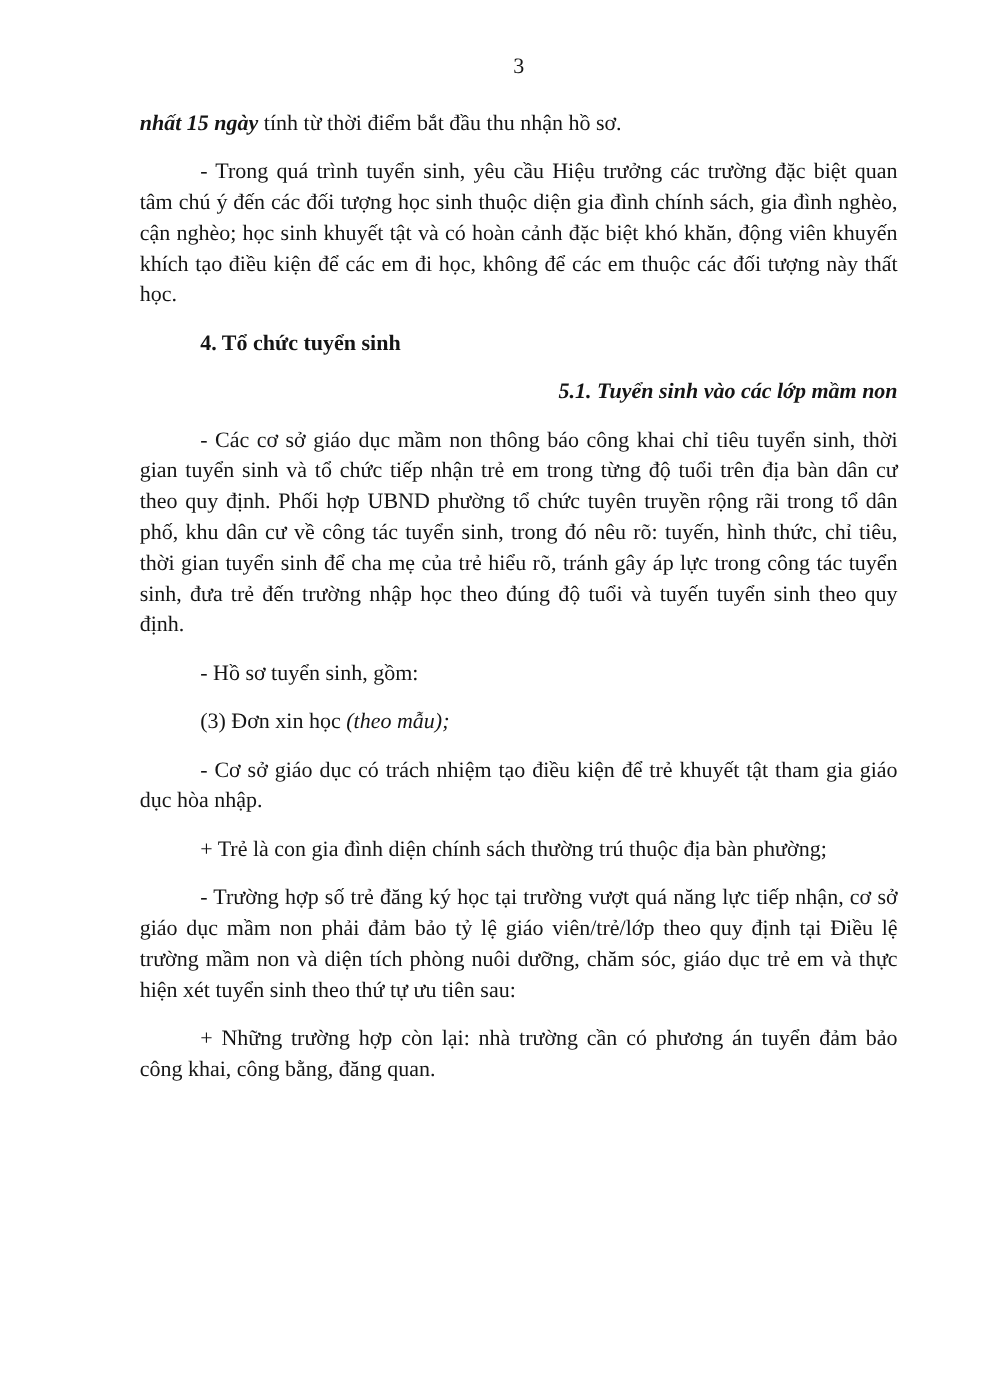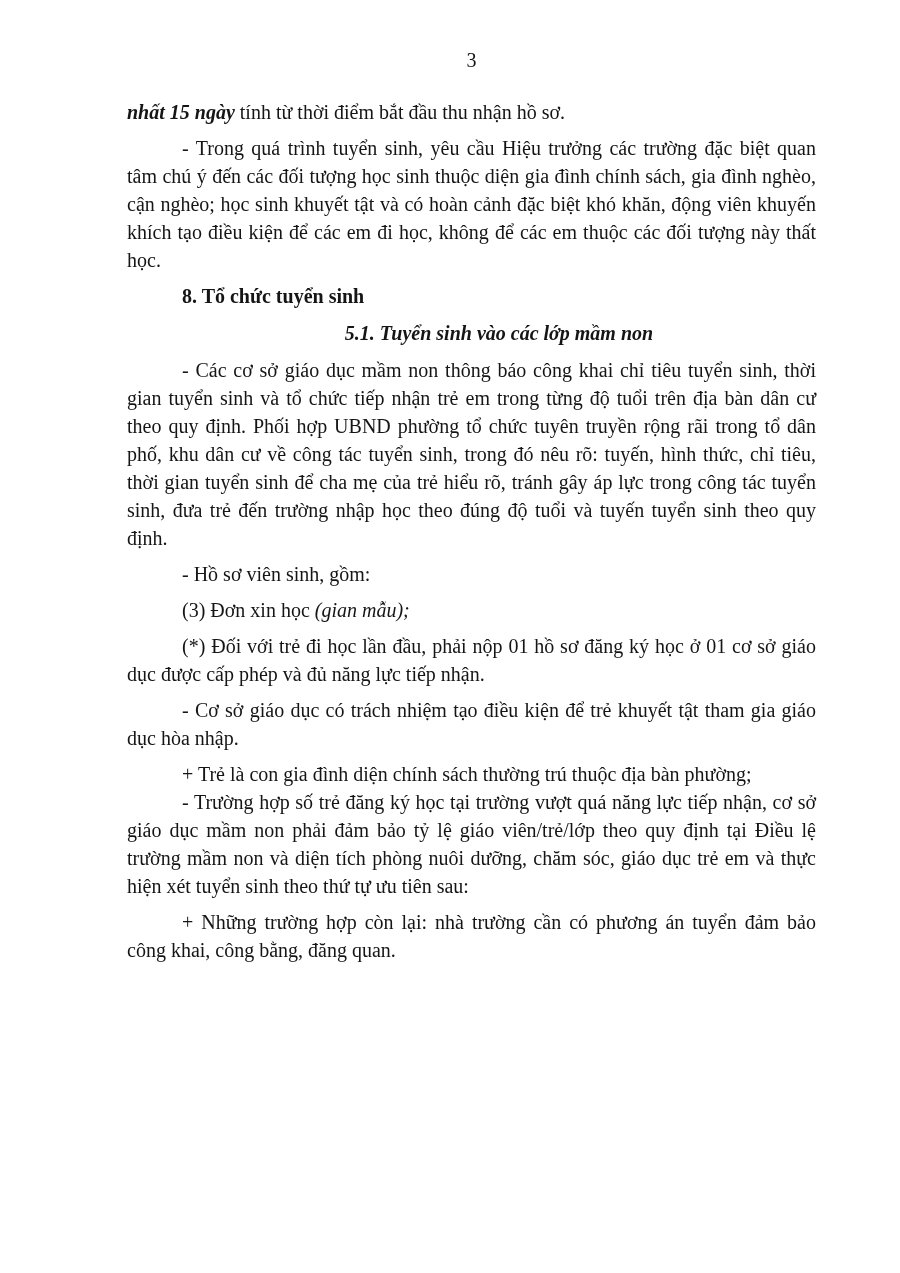--- a/index.html
+++ b/index.html
@@ -18,59 +18,58 @@
     font-size: 20px;
     line-height: 28px;
     color: #151515;
     overflow: hidden;
   }
   .page-number {
     text-align: center;
     margin: 0 0 24px 0;
   }
   p.para {
-    margin: 0 0 8px 0;
+    margin: 16px 0 8px 0;
     text-align: justify;
     text-indent: 55px;
   }
   p.para.no-indent {
     text-indent: 0;
   }
   p.para.tight {
     margin-bottom: 0;
   }
   p.para.heading {
     font-weight: bold;
     text-align: left;
     margin-bottom: 9px;
   }
   p.para.subheading {
     font-weight: bold;
     font-style: italic;
-    text-align: center;
+    text-align: right;
     margin-bottom: 9px;
     font-family: Liberation Serif, serif;
   }
   .seg-normal { font-weight: normal; font-style: normal; }
   .seg-bold { font-weight: bold; }
   .seg-italic { font-style: italic; }
   .seg-bold-italic { font-weight: bold; font-style: italic; }
 </style>
 </head>
 <body>
 
 <div class="page">
   <div class="page-number">3</div>
   <div class="doc-body">
       <p class="para body no-indent"><span class="seg-bold-italic">nhất 15 ngày</span><span class="seg-normal"> tính từ thời điểm bắt đầu thu nhận hồ sơ.</span></p>
       <p class="para body"><span class="seg-normal">- Trong quá trình tuyển sinh, yêu cầu Hiệu trưởng các trường đặc biệt quan tâm chú ý đến các đối tượng học sinh thuộc diện gia đình chính sách, gia đình nghèo, cận nghèo; học sinh khuyết tật và có hoàn cảnh đặc biệt khó khăn, động viên khuyến khích tạo điều kiện để các em đi học, không để các em thuộc các đối tượng này thất học.</span></p>
-      <p class="para heading"><span class="seg-bold">8. Tổ chức tuyển sinh</span></p>
+      <p class="para heading"><span class="seg-bold">4. Tổ chức tuyển sinh</span></p>
       <p class="para subheading"><span class="seg-bold-italic">5.1. Tuyển sinh vào các lớp mầm non</span></p>
       <p class="para body"><span class="seg-normal">- Các cơ sở giáo dục mầm non thông báo công khai chỉ tiêu tuyển sinh, thời gian tuyển sinh và tổ chức tiếp nhận trẻ em trong từng độ tuổi trên địa bàn dân cư theo quy định. Phối hợp UBND phường tổ chức tuyên truyền rộng rãi trong tổ dân phố, khu dân cư về công tác tuyển sinh, trong đó nêu rõ: tuyến, hình thức, chỉ tiêu, thời gian tuyển sinh để cha mẹ của trẻ hiểu rõ, tránh gây áp lực trong công tác tuyển sinh, đưa trẻ đến trường nhập học theo đúng độ tuổi và tuyến tuyển sinh theo quy định.</span></p>
-      <p class="para body"><span class="seg-normal">- Hồ sơ viên sinh, gồm:</span></p>
-      <p class="para body"><span class="seg-normal">(3) Đơn xin học </span><span class="seg-italic">(gian mẫu);</span></p>
-      <p class="para body"><span class="seg-normal">(*) Đối với trẻ đi học lần đầu, phải nộp 01 hồ sơ đăng ký học ở 01 cơ sở giáo dục được cấp phép và đủ năng lực tiếp nhận.</span></p>
+      <p class="para body"><span class="seg-normal">- Hồ sơ tuyển sinh, gồm:</span></p>
+      <p class="para body"><span class="seg-normal">(3) Đơn xin học </span><span class="seg-italic">(theo mẫu);</span></p>
       <p class="para body"><span class="seg-normal">- Cơ sở giáo dục có trách nhiệm tạo điều kiện để trẻ khuyết tật tham gia giáo dục hòa nhập.</span></p>
       <p class="para body tight"><span class="seg-normal">+ Trẻ là con gia đình diện chính sách thường trú thuộc địa bàn phường;</span></p>
       <p class="para body"><span class="seg-normal">- Trường hợp số trẻ đăng ký học tại trường vượt quá năng lực tiếp nhận, cơ sở giáo dục mầm non phải đảm bảo tỷ lệ giáo viên/trẻ/lớp theo quy định tại Điều lệ trường mầm non và diện tích phòng nuôi dưỡng, chăm sóc, giáo dục trẻ em và thực hiện xét tuyển sinh theo thứ tự ưu tiên sau:</span></p>
       <p class="para body"><span class="seg-normal">+ Những trường hợp còn lại: nhà trường cần có phương án tuyển đảm bảo công khai, công bằng, đăng quan.</span></p>
     </div>
 </div>
 
 </body></html>

